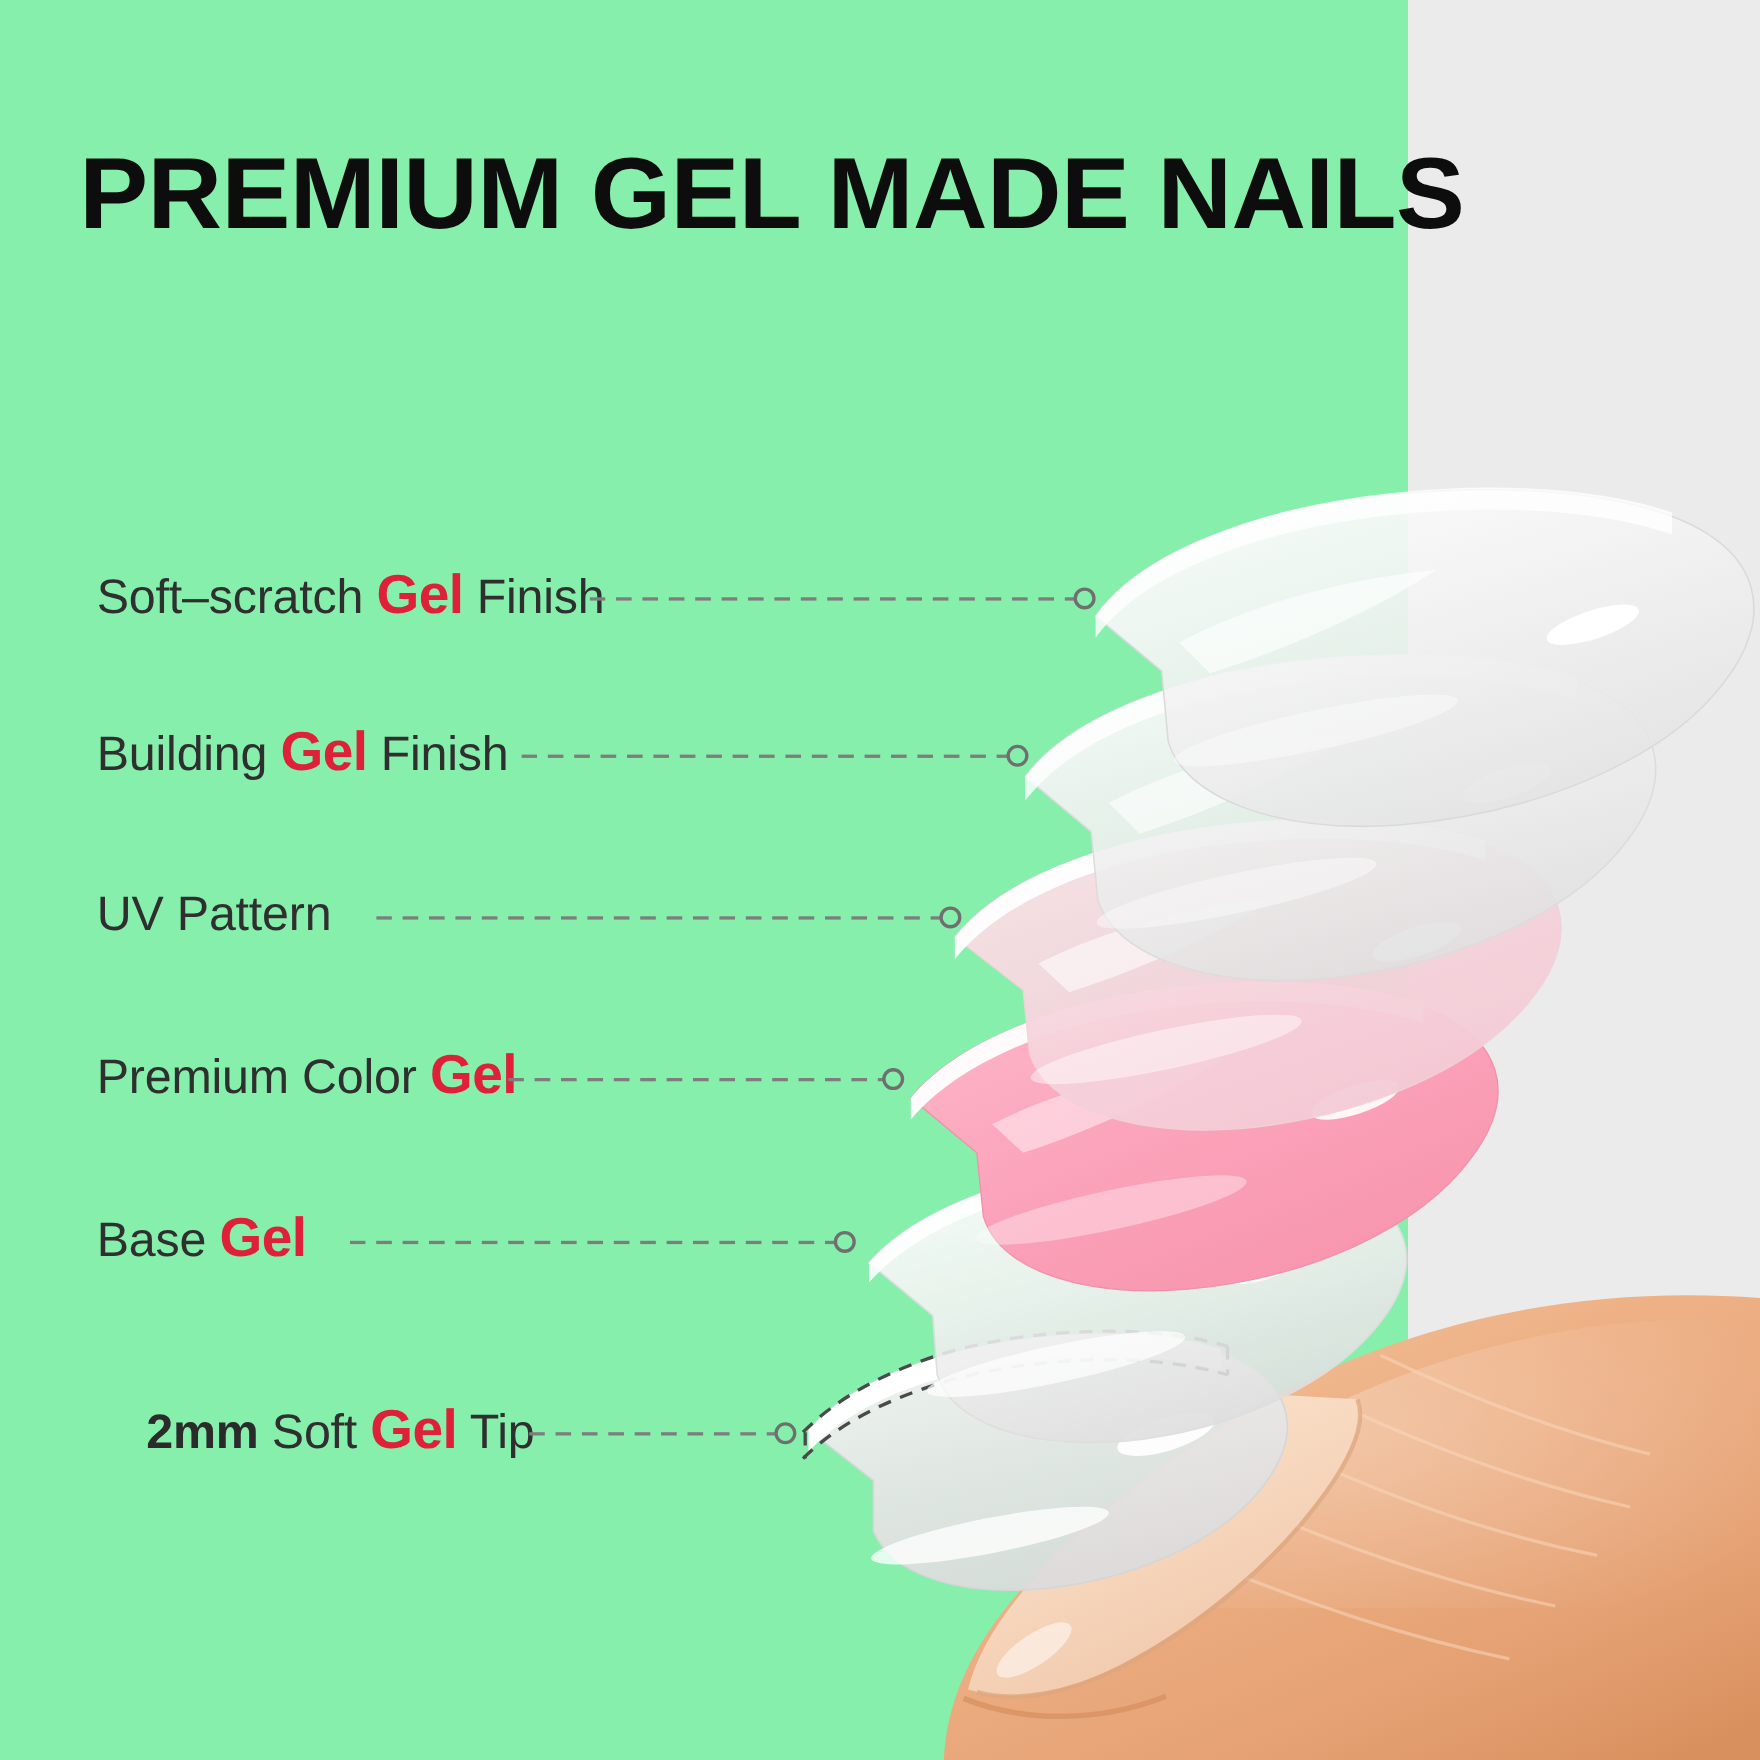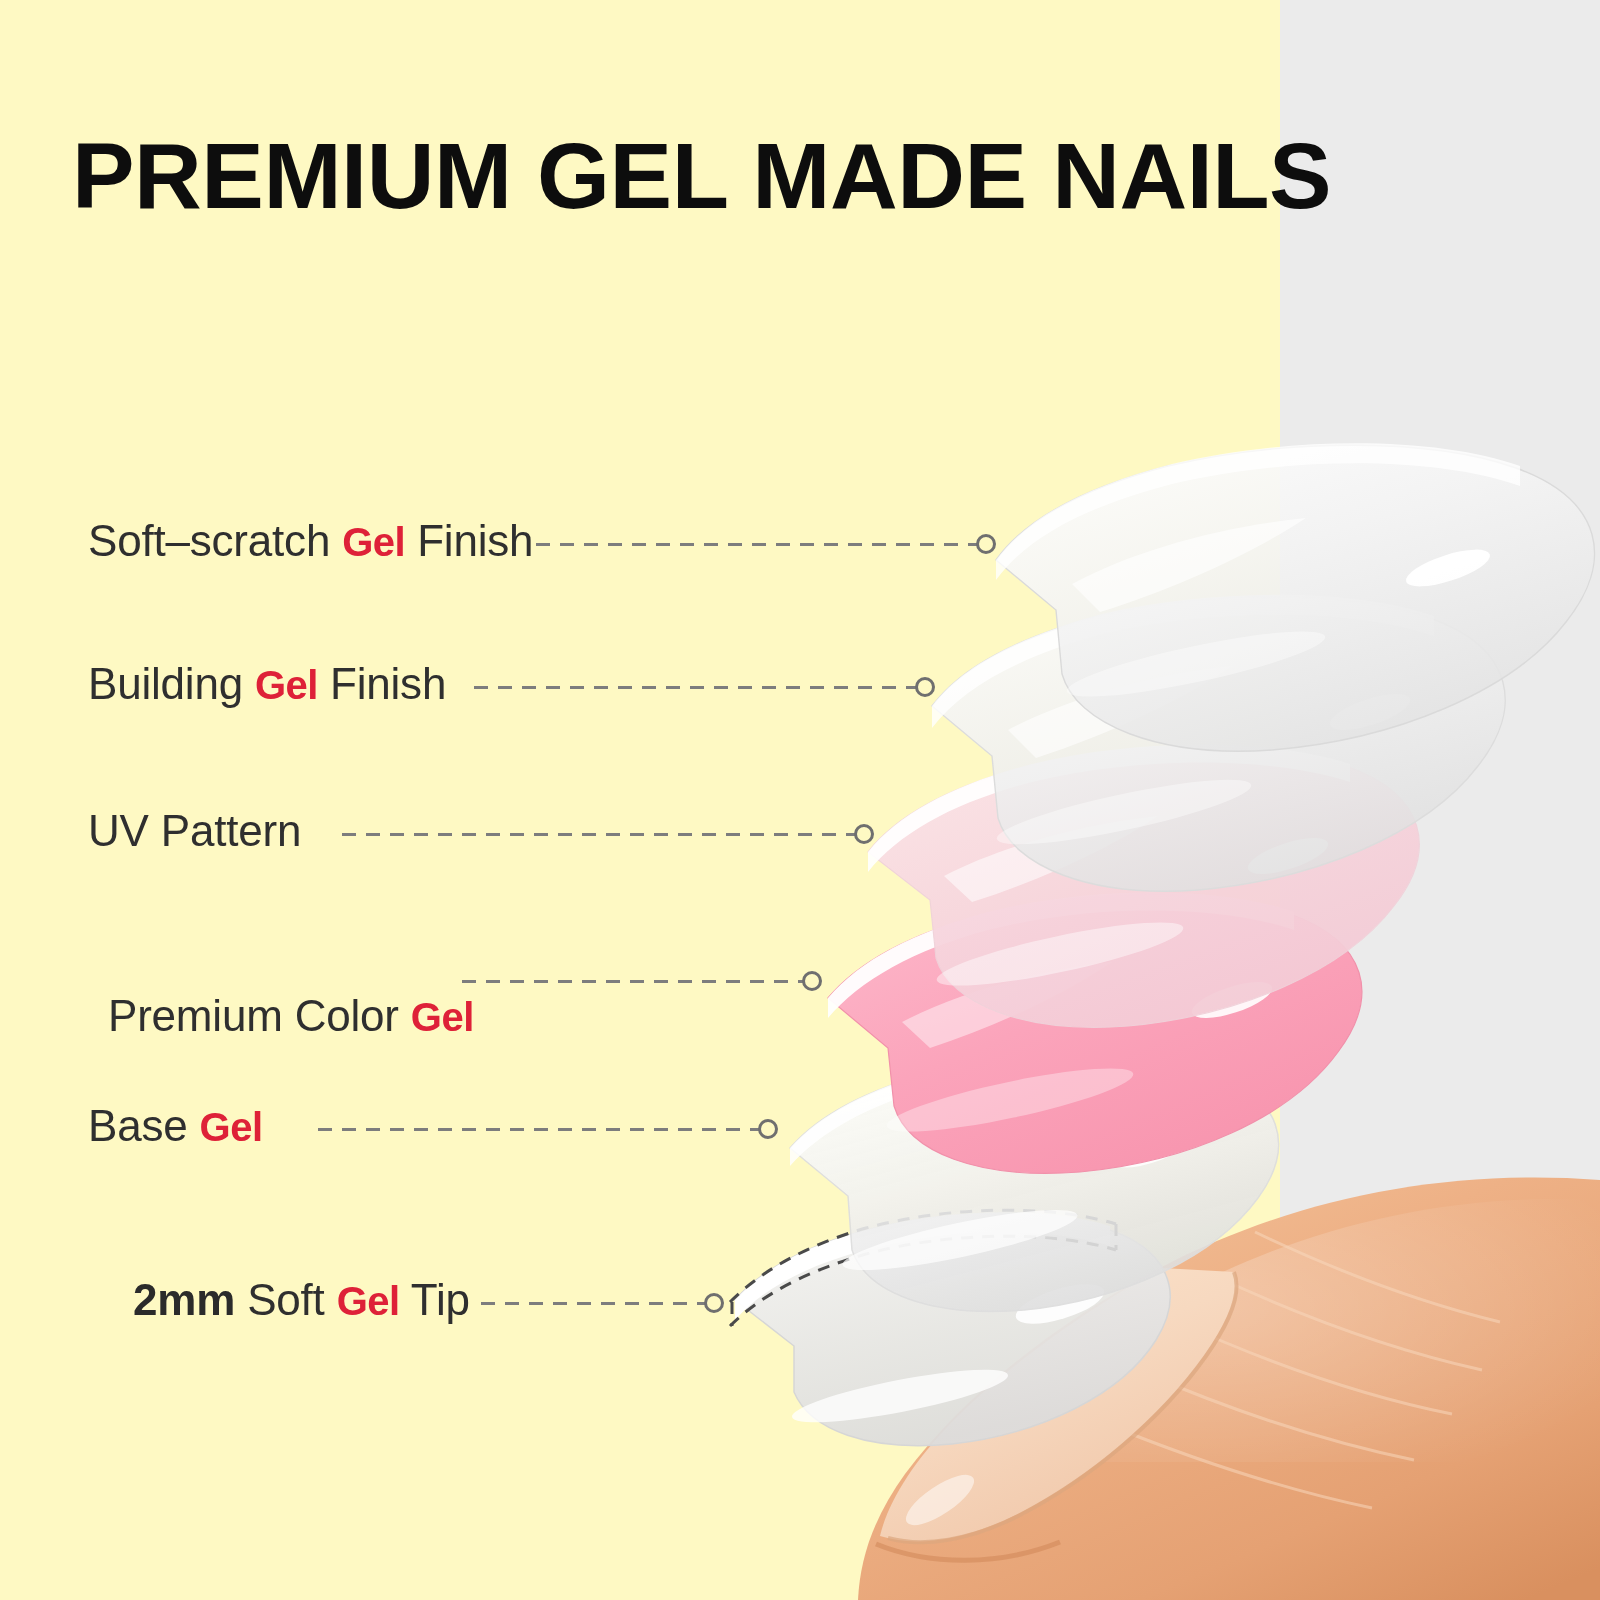--- a/index.html
+++ b/index.html
@@ -12,21 +12,21 @@
     background: #ebebeb;
     font-family: "Liberation Sans", sans-serif;
     overflow: hidden;
     position: relative;
   }
   #stage {
     position: absolute;
     left: 0; top: 0;
     width: 1280px;
     height: 1600px;
-    background: #fef9c3;
+    background: #86efac;
   }
 
   
   .headline {
     position: absolute;
     left: 72px;
     top: 128px;
     width: 1460px;
     height: 96px;
     color: #0d0d0d;
@@ -78,21 +78,21 @@
     font-size: 44px;
     color: #2f2f2f;
     font-weight: 400;
     letter-spacing: -0.2px;
     line-height: 64px;
     white-space: nowrap;
   }
   .label-text .gel {
     color: #de2138;
     font-weight: 700;
-    font-size: 40px;
+    font-size: 50px;
     letter-spacing: -0.5px;
   }
   .label-text .bold {
     color: #2b2b2b;
     font-weight: 700;
     margin-left: 45px;
   }
 
   
   .leader {
@@ -357,21 +357,21 @@
       <div class="label-row" style="left: 88px; top: 652px;">
         <div class="label-text"><span>Building </span><span class="gel">Gel</span><span> Finish</span></div>
       </div>
       <div class="leader" style="left: 474px; top: 686px; width: 443px;"></div>
       <div class="leader-dot" style="left: 915px; top: 677px;"></div>
       <div class="label-row" style="left: 88px; top: 799px;">
         <div class="label-text"><span>UV Pattern</span></div>
       </div>
       <div class="leader" style="left: 342px; top: 833px; width: 514px;"></div>
       <div class="leader-dot" style="left: 854px; top: 824px;"></div>
-      <div class="label-row" style="left: 88px; top: 984px; margin-left: 20px;">
+      <div class="label-row" style="left: 88px; top: 946px;">
         <div class="label-text"><span>Premium Color </span><span class="gel">Gel</span></div>
       </div>
       <div class="leader" style="left: 462px; top: 980px; width: 342px;"></div>
       <div class="leader-dot" style="left: 802px; top: 971px;"></div>
       <div class="label-row" style="left: 88px; top: 1094px; align-items: center;">
         <div class="label-text"><span>Base </span><span class="gel">Gel</span></div>
       </div>
       <div class="leader" style="left: 318px; top: 1128px; width: 442px;"></div>
       <div class="leader-dot" style="left: 758px; top: 1119px;"></div>
       <div class="label-row" style="left: 88px; top: 1268px;">

